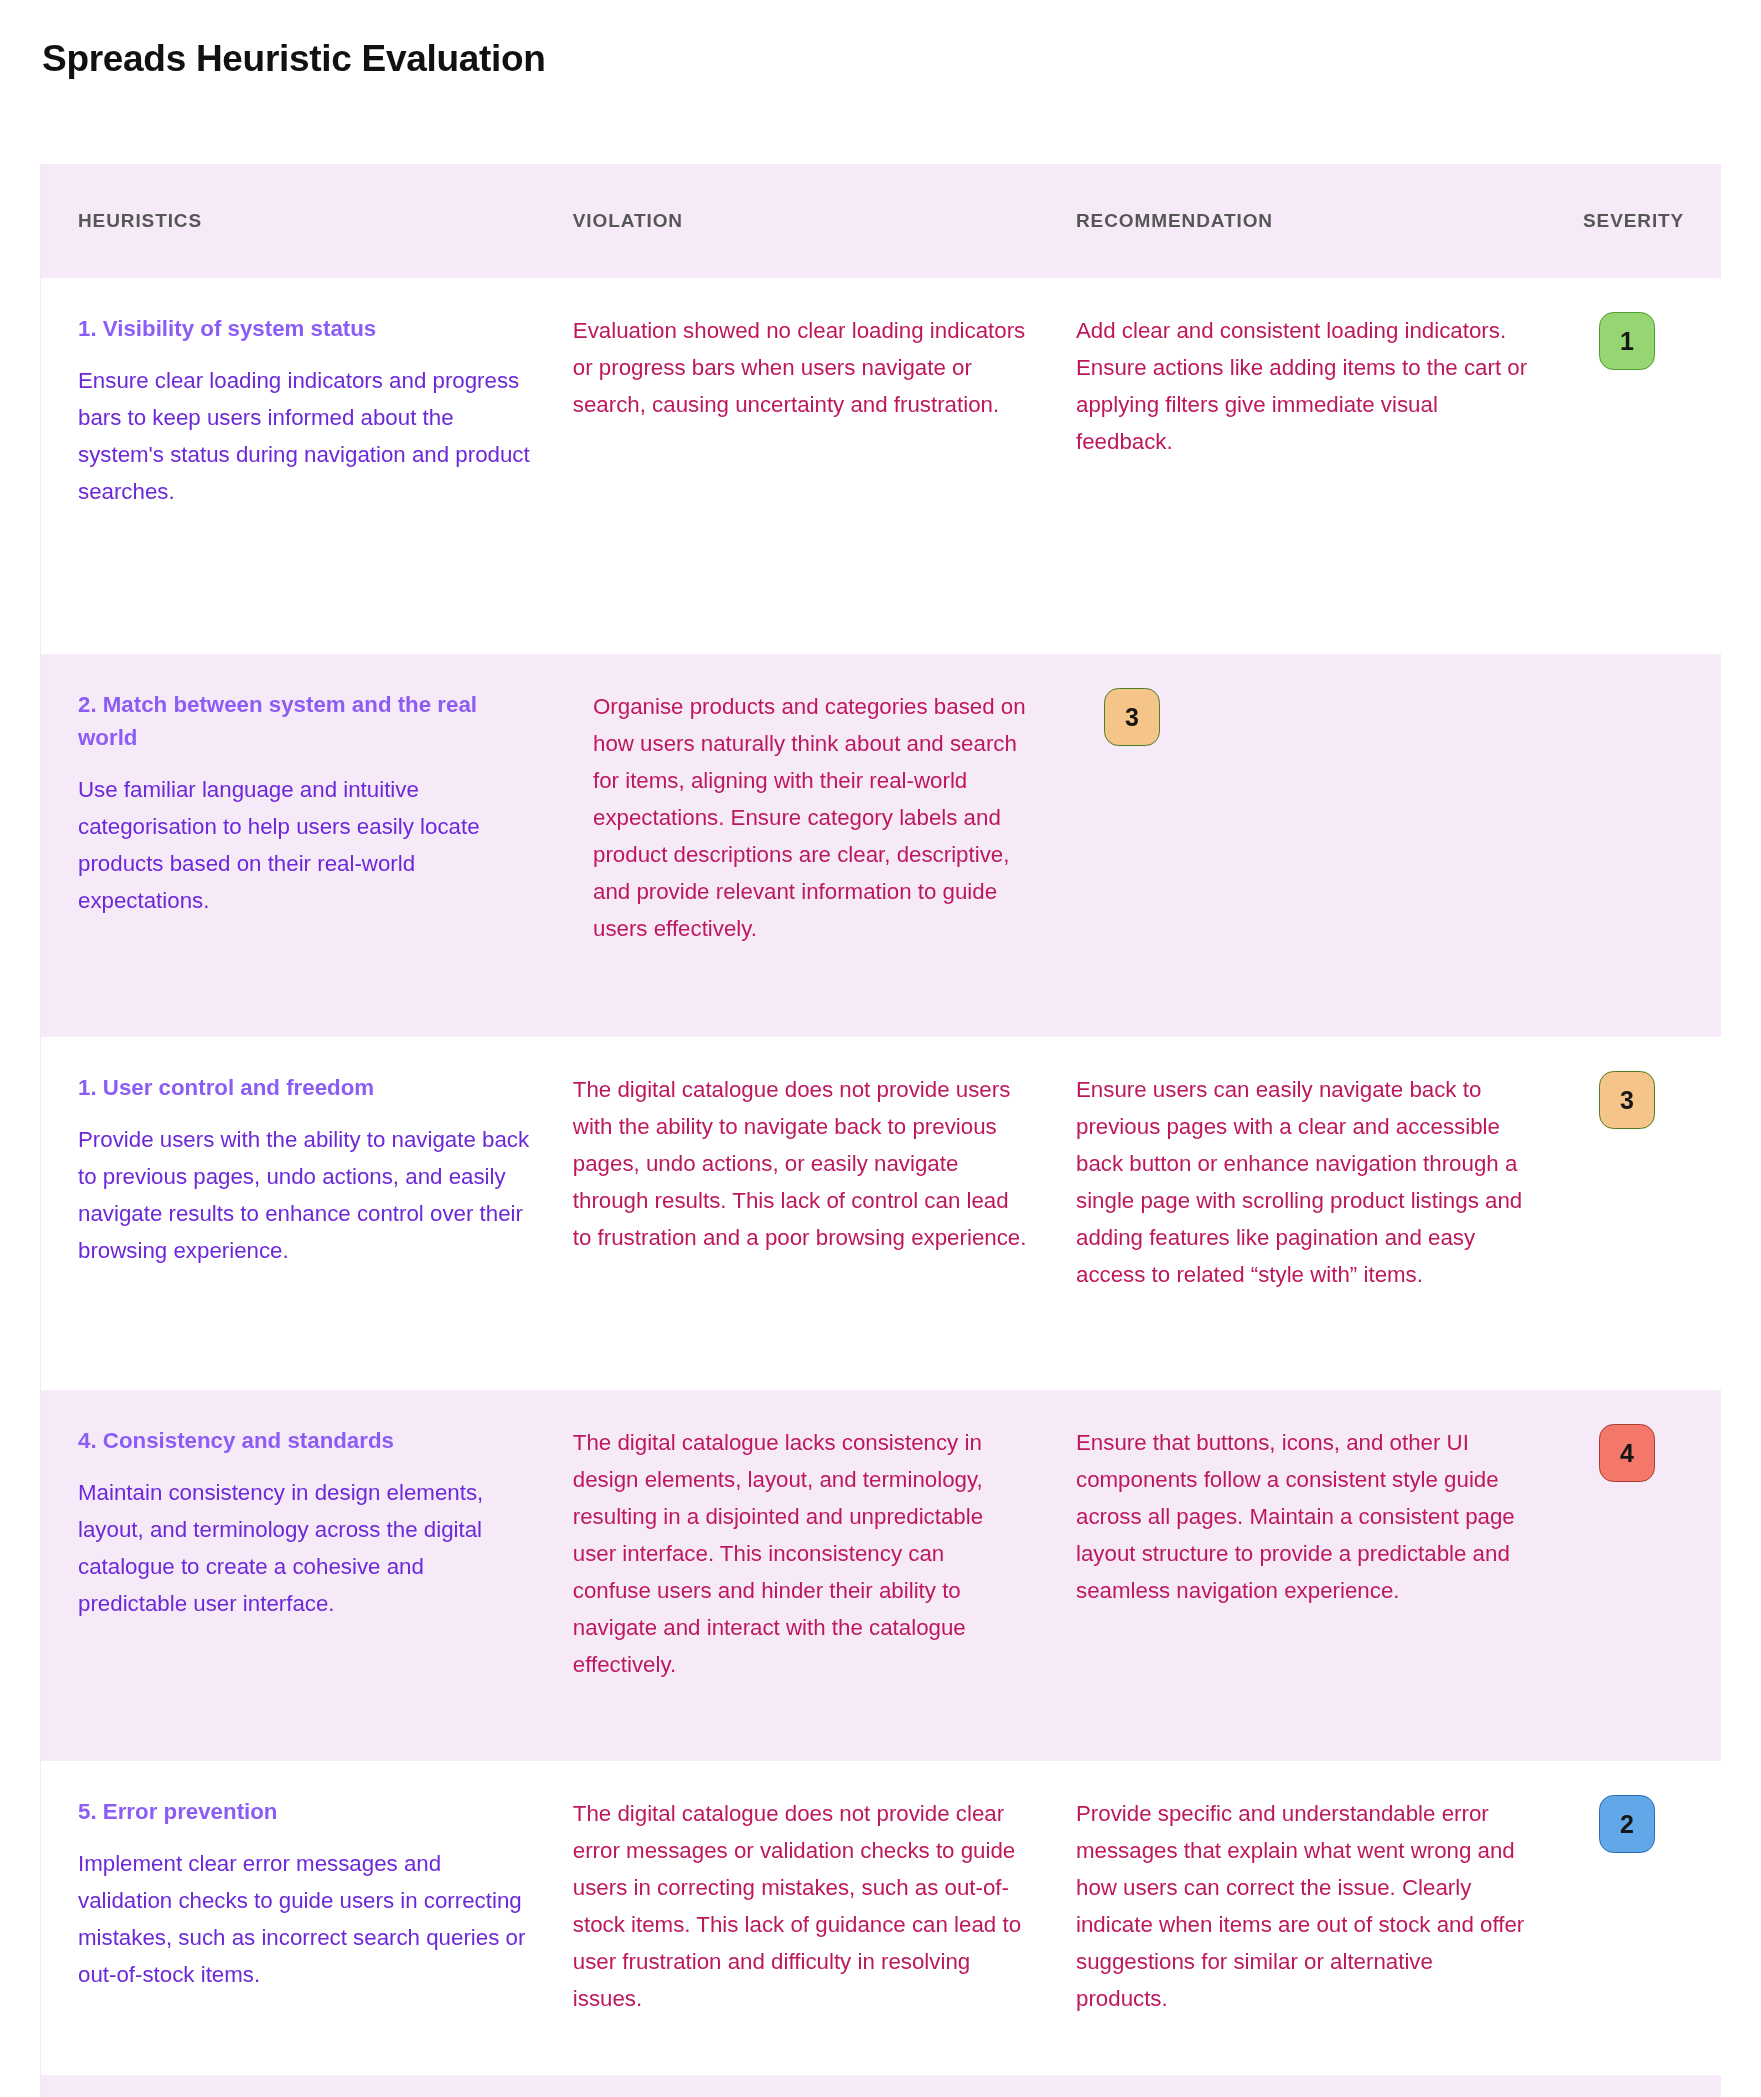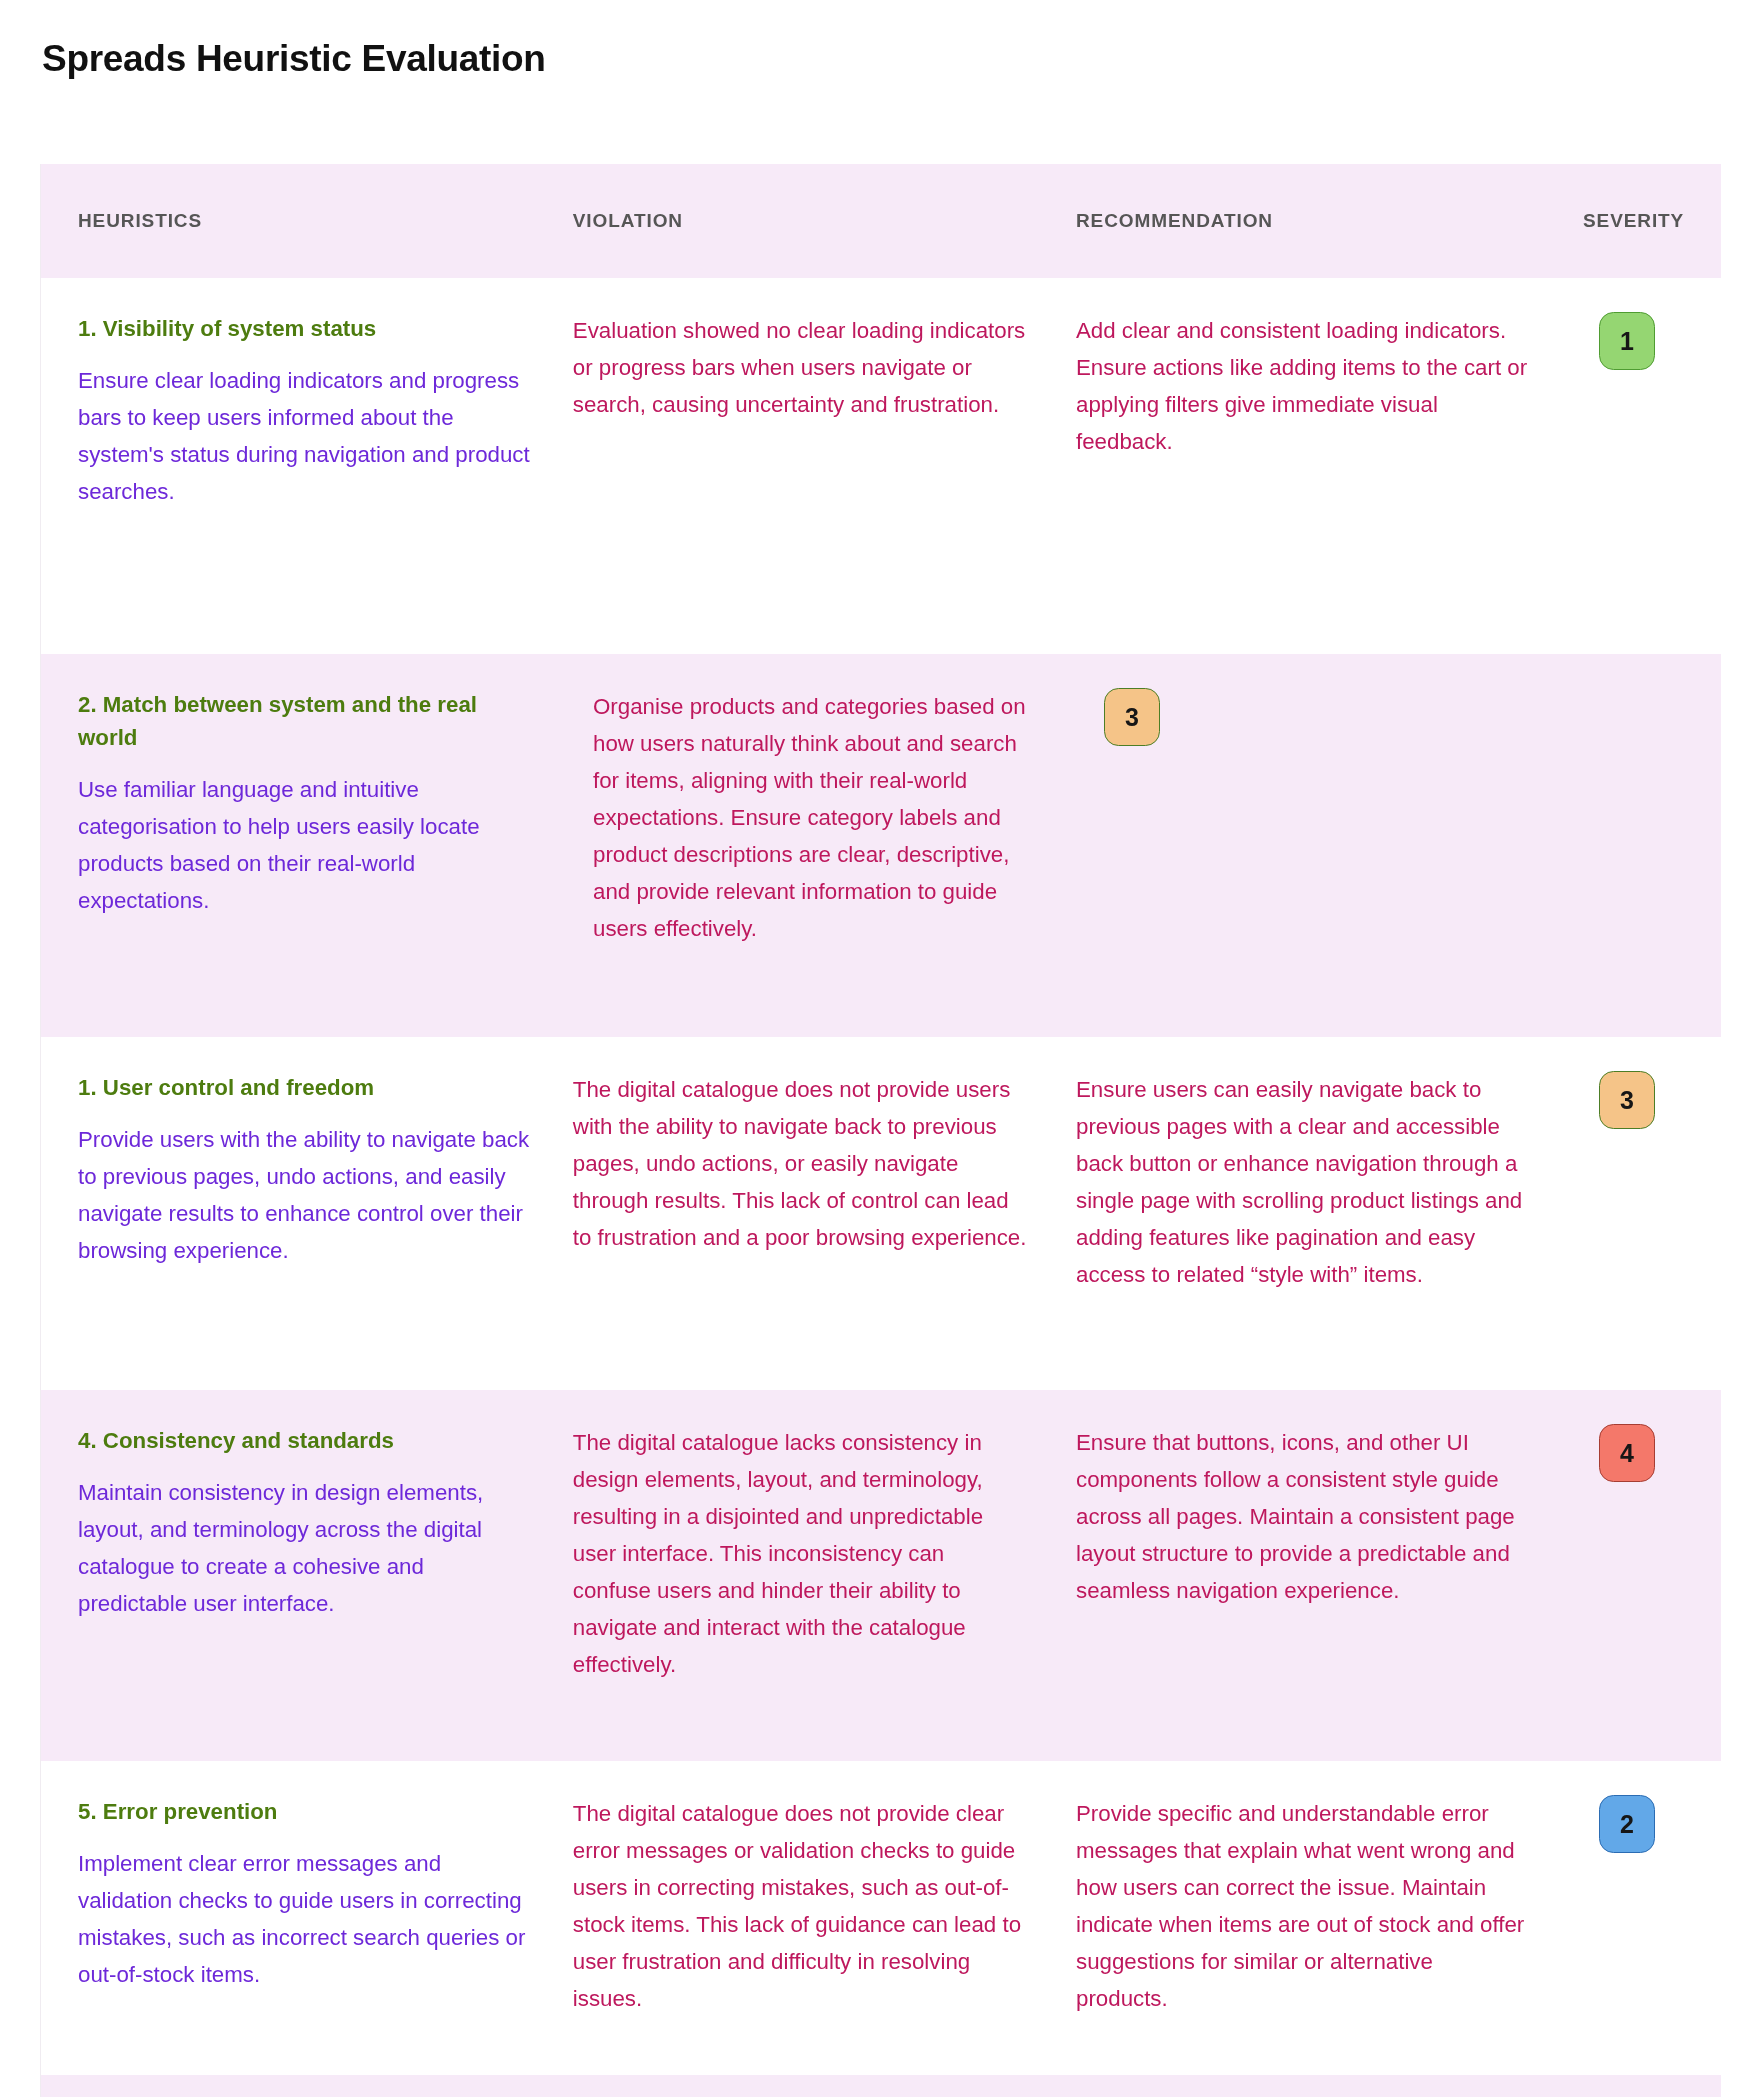--- a/index.html
+++ b/index.html
@@ -58,21 +58,21 @@
   .c1 { padding: 34px 34px 24px 37px; }
   .c2 { padding: 34px 24px 24px 4.8px; }
   .c3 { padding: 34px 15.7px 24px 25px; }
   .c4 { padding: 34px 0 0 53px; }
 
   .heuristic-title {
     margin: 0 0 17px 0;
     font-size: 22.3px;
     line-height: 33px;
     font-weight: 700;
-    color: #4d7c0f;
+    color: #8b5cf6;
     max-width: 453px;
   }
   .heuristic-desc {
     margin: 0;
     font-size: 22.3px;
     line-height: 37px;
     color: #6d28d9;
     max-width: 462px;
   }
   .body-text {
@@ -174,21 +174,21 @@
 
     <div class="row r4 white">
       <div class="cell c1">
         <h2 class="heuristic-title">5. Error prevention</h2>
         <p class="heuristic-desc">Implement clear error messages and validation checks to guide users in correcting mistakes, such as incorrect search queries or out-of-stock items.</p>
       </div>
       <div class="cell c2">
         <p class="body-text">The digital catalogue does not provide clear error messages or validation checks to guide users in correcting mistakes, such as out-of-stock items. This lack of guidance can lead to user frustration and difficulty in resolving issues.</p>
       </div>
       <div class="cell c3">
-        <p class="body-text">Provide specific and understandable error messages that explain what went wrong and how users can correct the issue. Maintain indicate when items are out of stock and offer suggestions for similar or alternative products.</p>
+        <p class="body-text">Provide specific and understandable error messages that explain what went wrong and how users can correct the issue. Clearly indicate when items are out of stock and offer suggestions for similar or alternative products.</p>
       </div>
       <div class="cell c4">
         <span class="badge" style="background:#62a8e8;border-color:#2b6cb3">2</span>
       </div>
     </div>
 
     <div class="row bottom-strip pink"></div>
 
   </section>
 </main>

